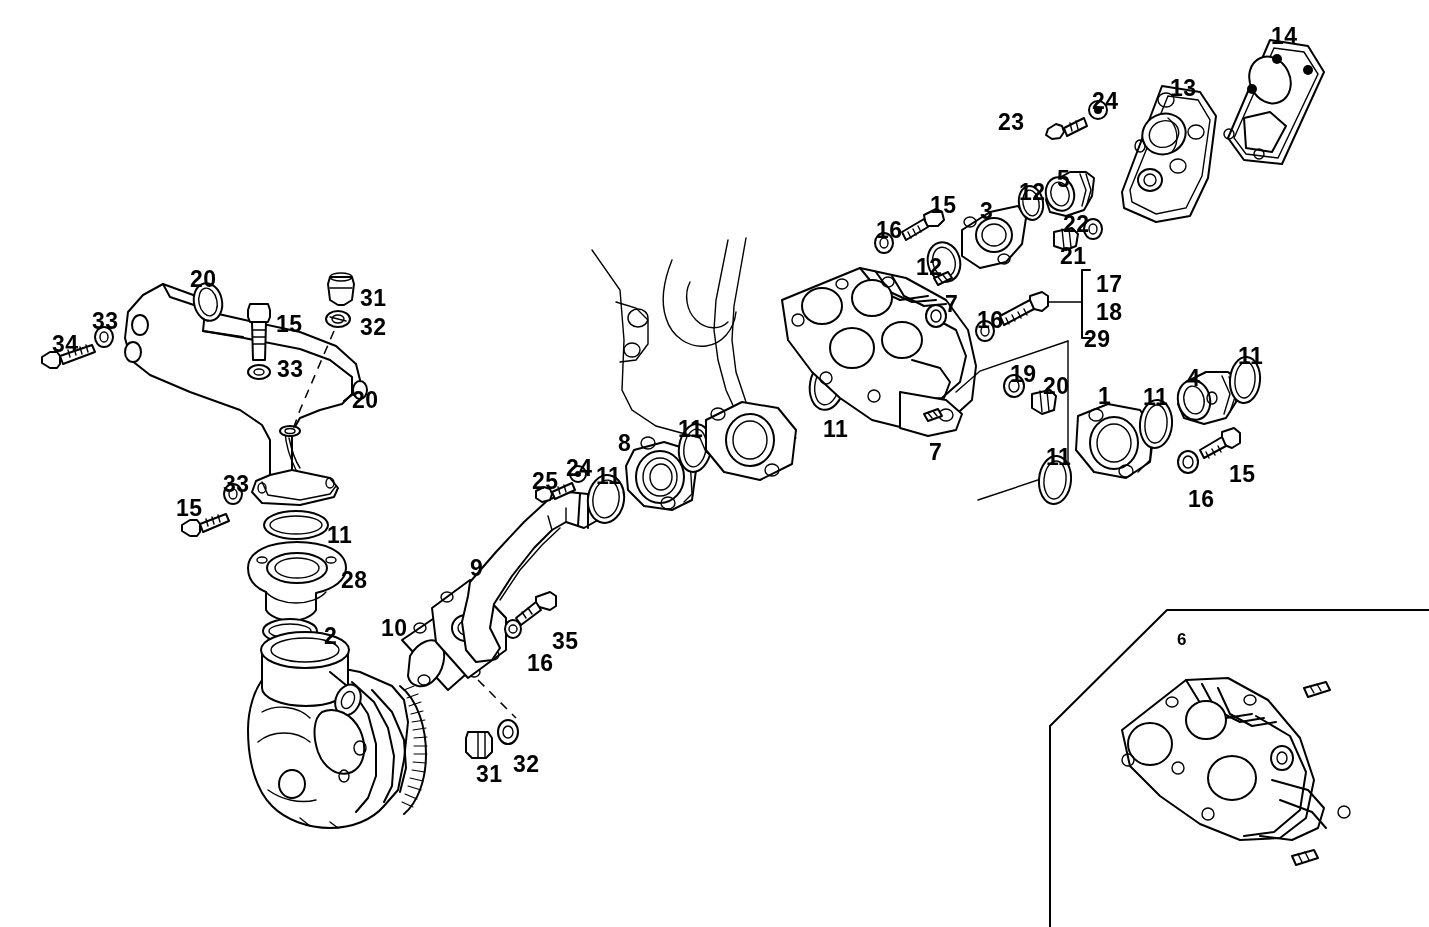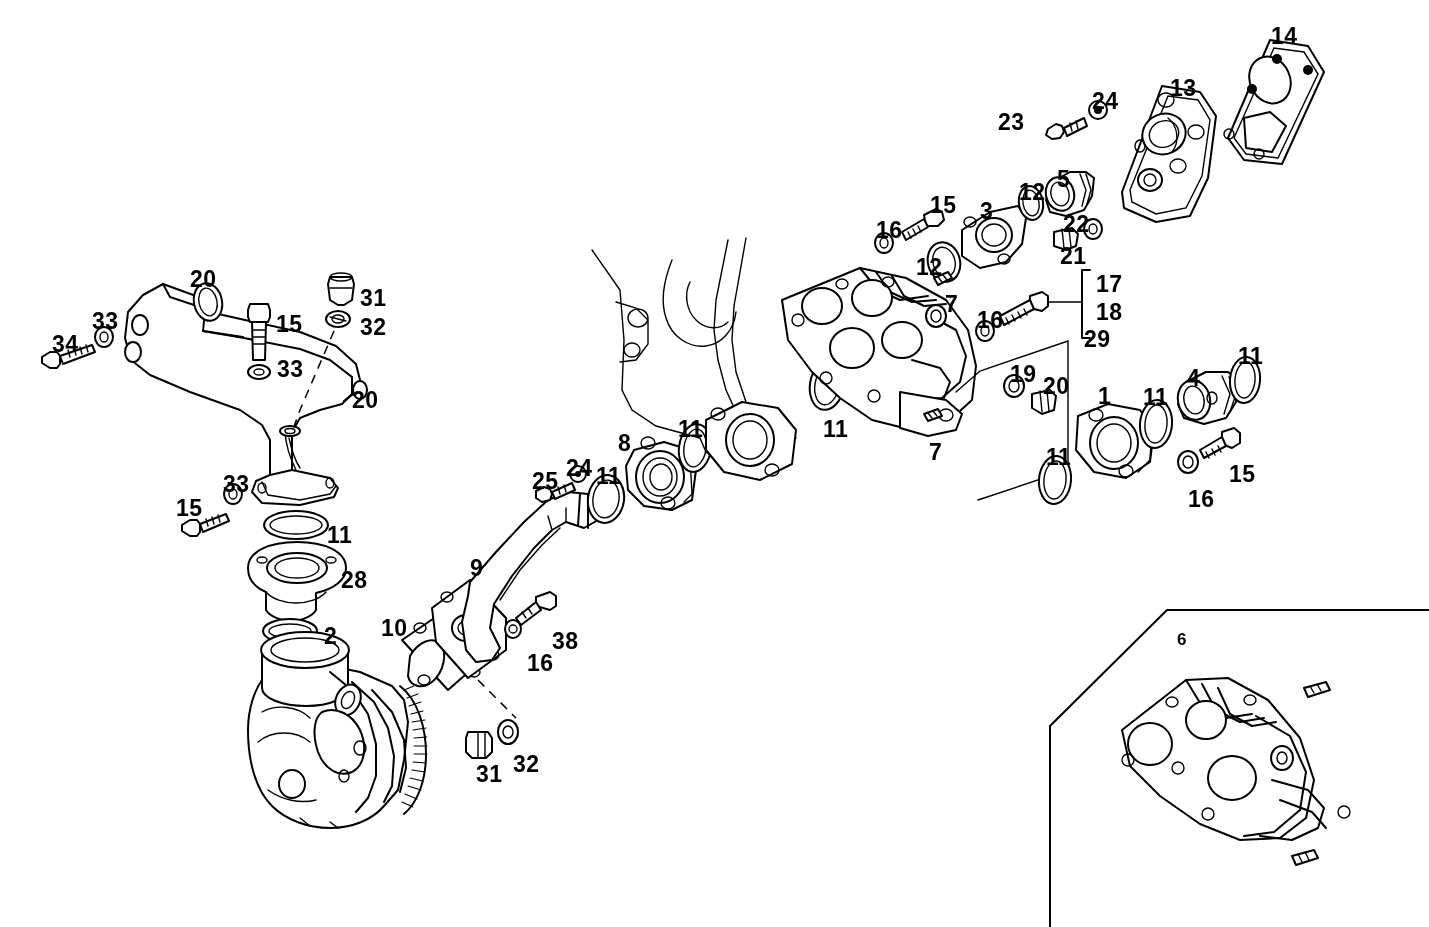--- a/index.html
+++ b/index.html
@@ -491,21 +491,21 @@
 <div class="lbl" style="left:352px;top:389px">20</div>
 <div class="lbl" style="left:223px;top:473px">33</div>
 <div class="lbl" style="left:176px;top:497px">15</div>
 <div class="lbl" style="left:327px;top:524px">11</div>
 <div class="lbl" style="left:341px;top:569px">28</div>
 <div class="lbl" style="left:324px;top:625px">2</div>
 <div class="lbl" style="left:381px;top:617px">10</div>
 <div class="lbl" style="left:476px;top:763px">31</div>
 <div class="lbl" style="left:513px;top:753px">32</div>
 <div class="lbl" style="left:470px;top:557px">9</div>
-<div class="lbl" style="left:552px;top:630px">38</div>
+<div class="lbl" style="left:552px;top:630px">35</div>
 <div class="lbl" style="left:527px;top:652px">16</div>
 <div class="lbl" style="left:532px;top:470px">25</div>
 <div class="lbl" style="left:566px;top:457px">24</div>
 <div class="lbl" style="left:596px;top:465px">11</div>
 <div class="lbl" style="left:618px;top:432px">8</div>
 <div class="lbl" style="left:678px;top:418px">11</div>
 <div class="lbl" style="left:823px;top:418px">11</div>
 <div class="lbl" style="left:876px;top:219px">16</div>
 <div class="lbl" style="left:930px;top:194px">15</div>
 <div class="lbl" style="left:980px;top:200px">3</div>

